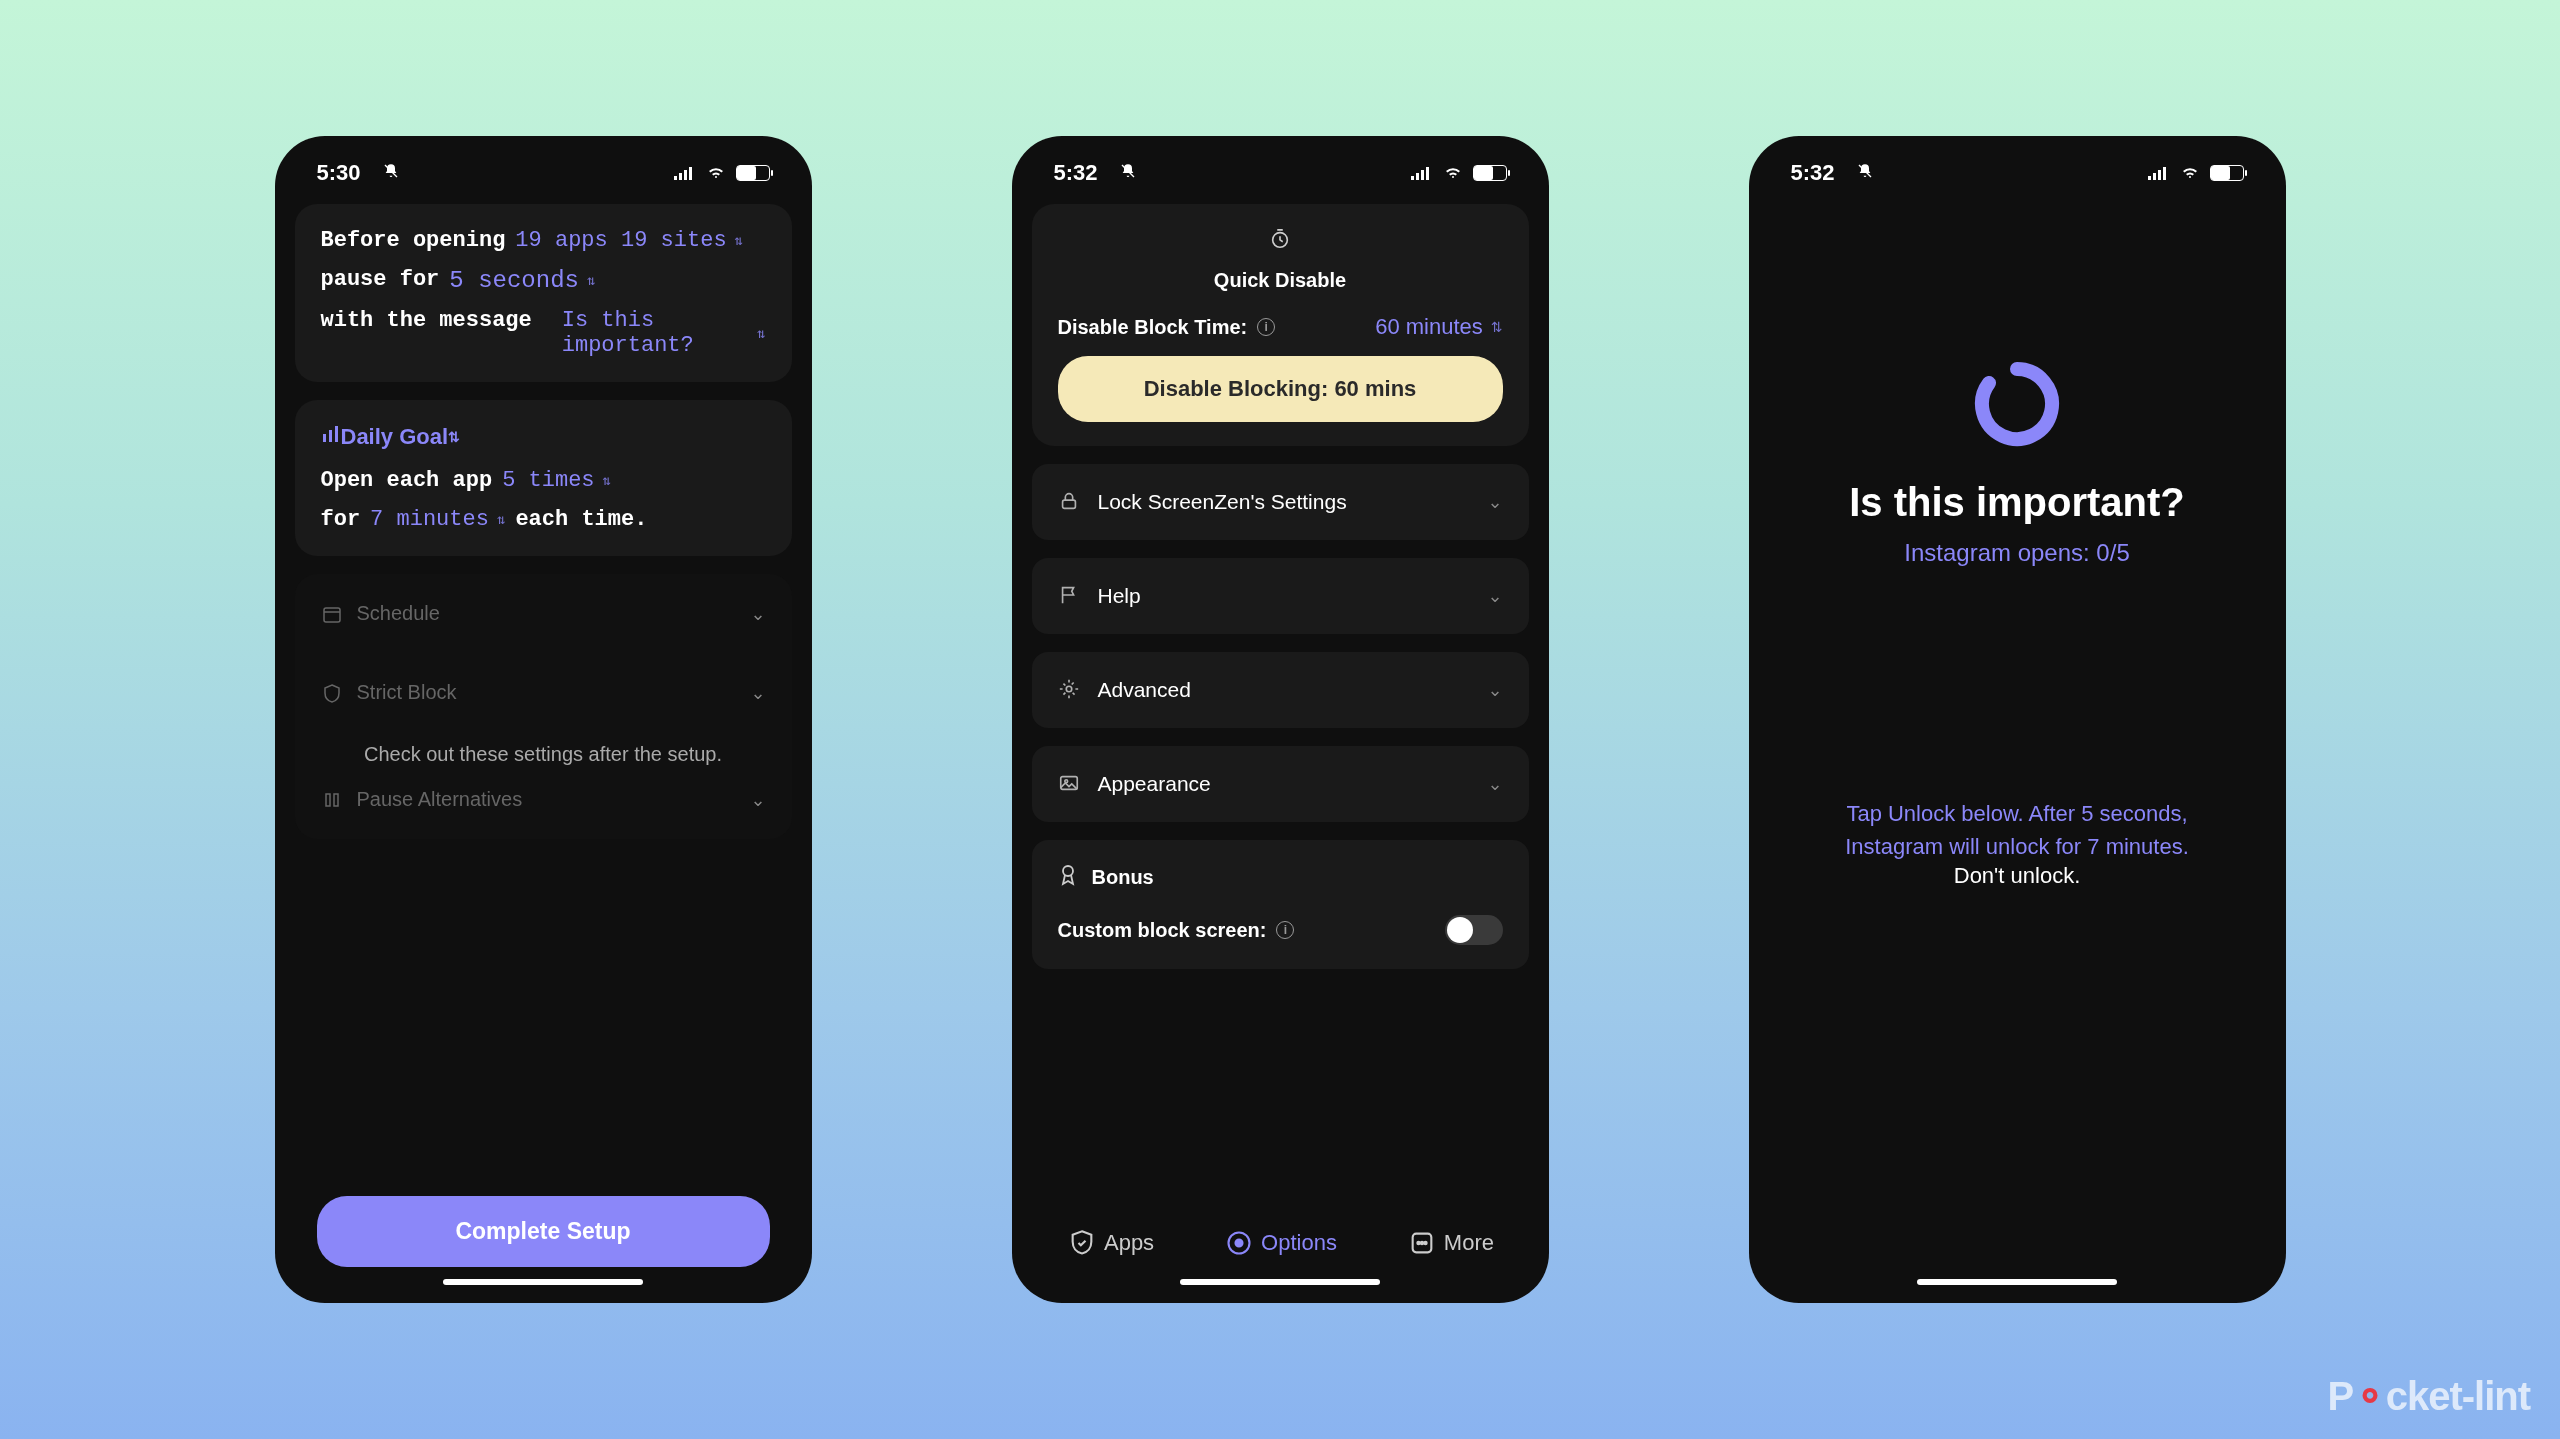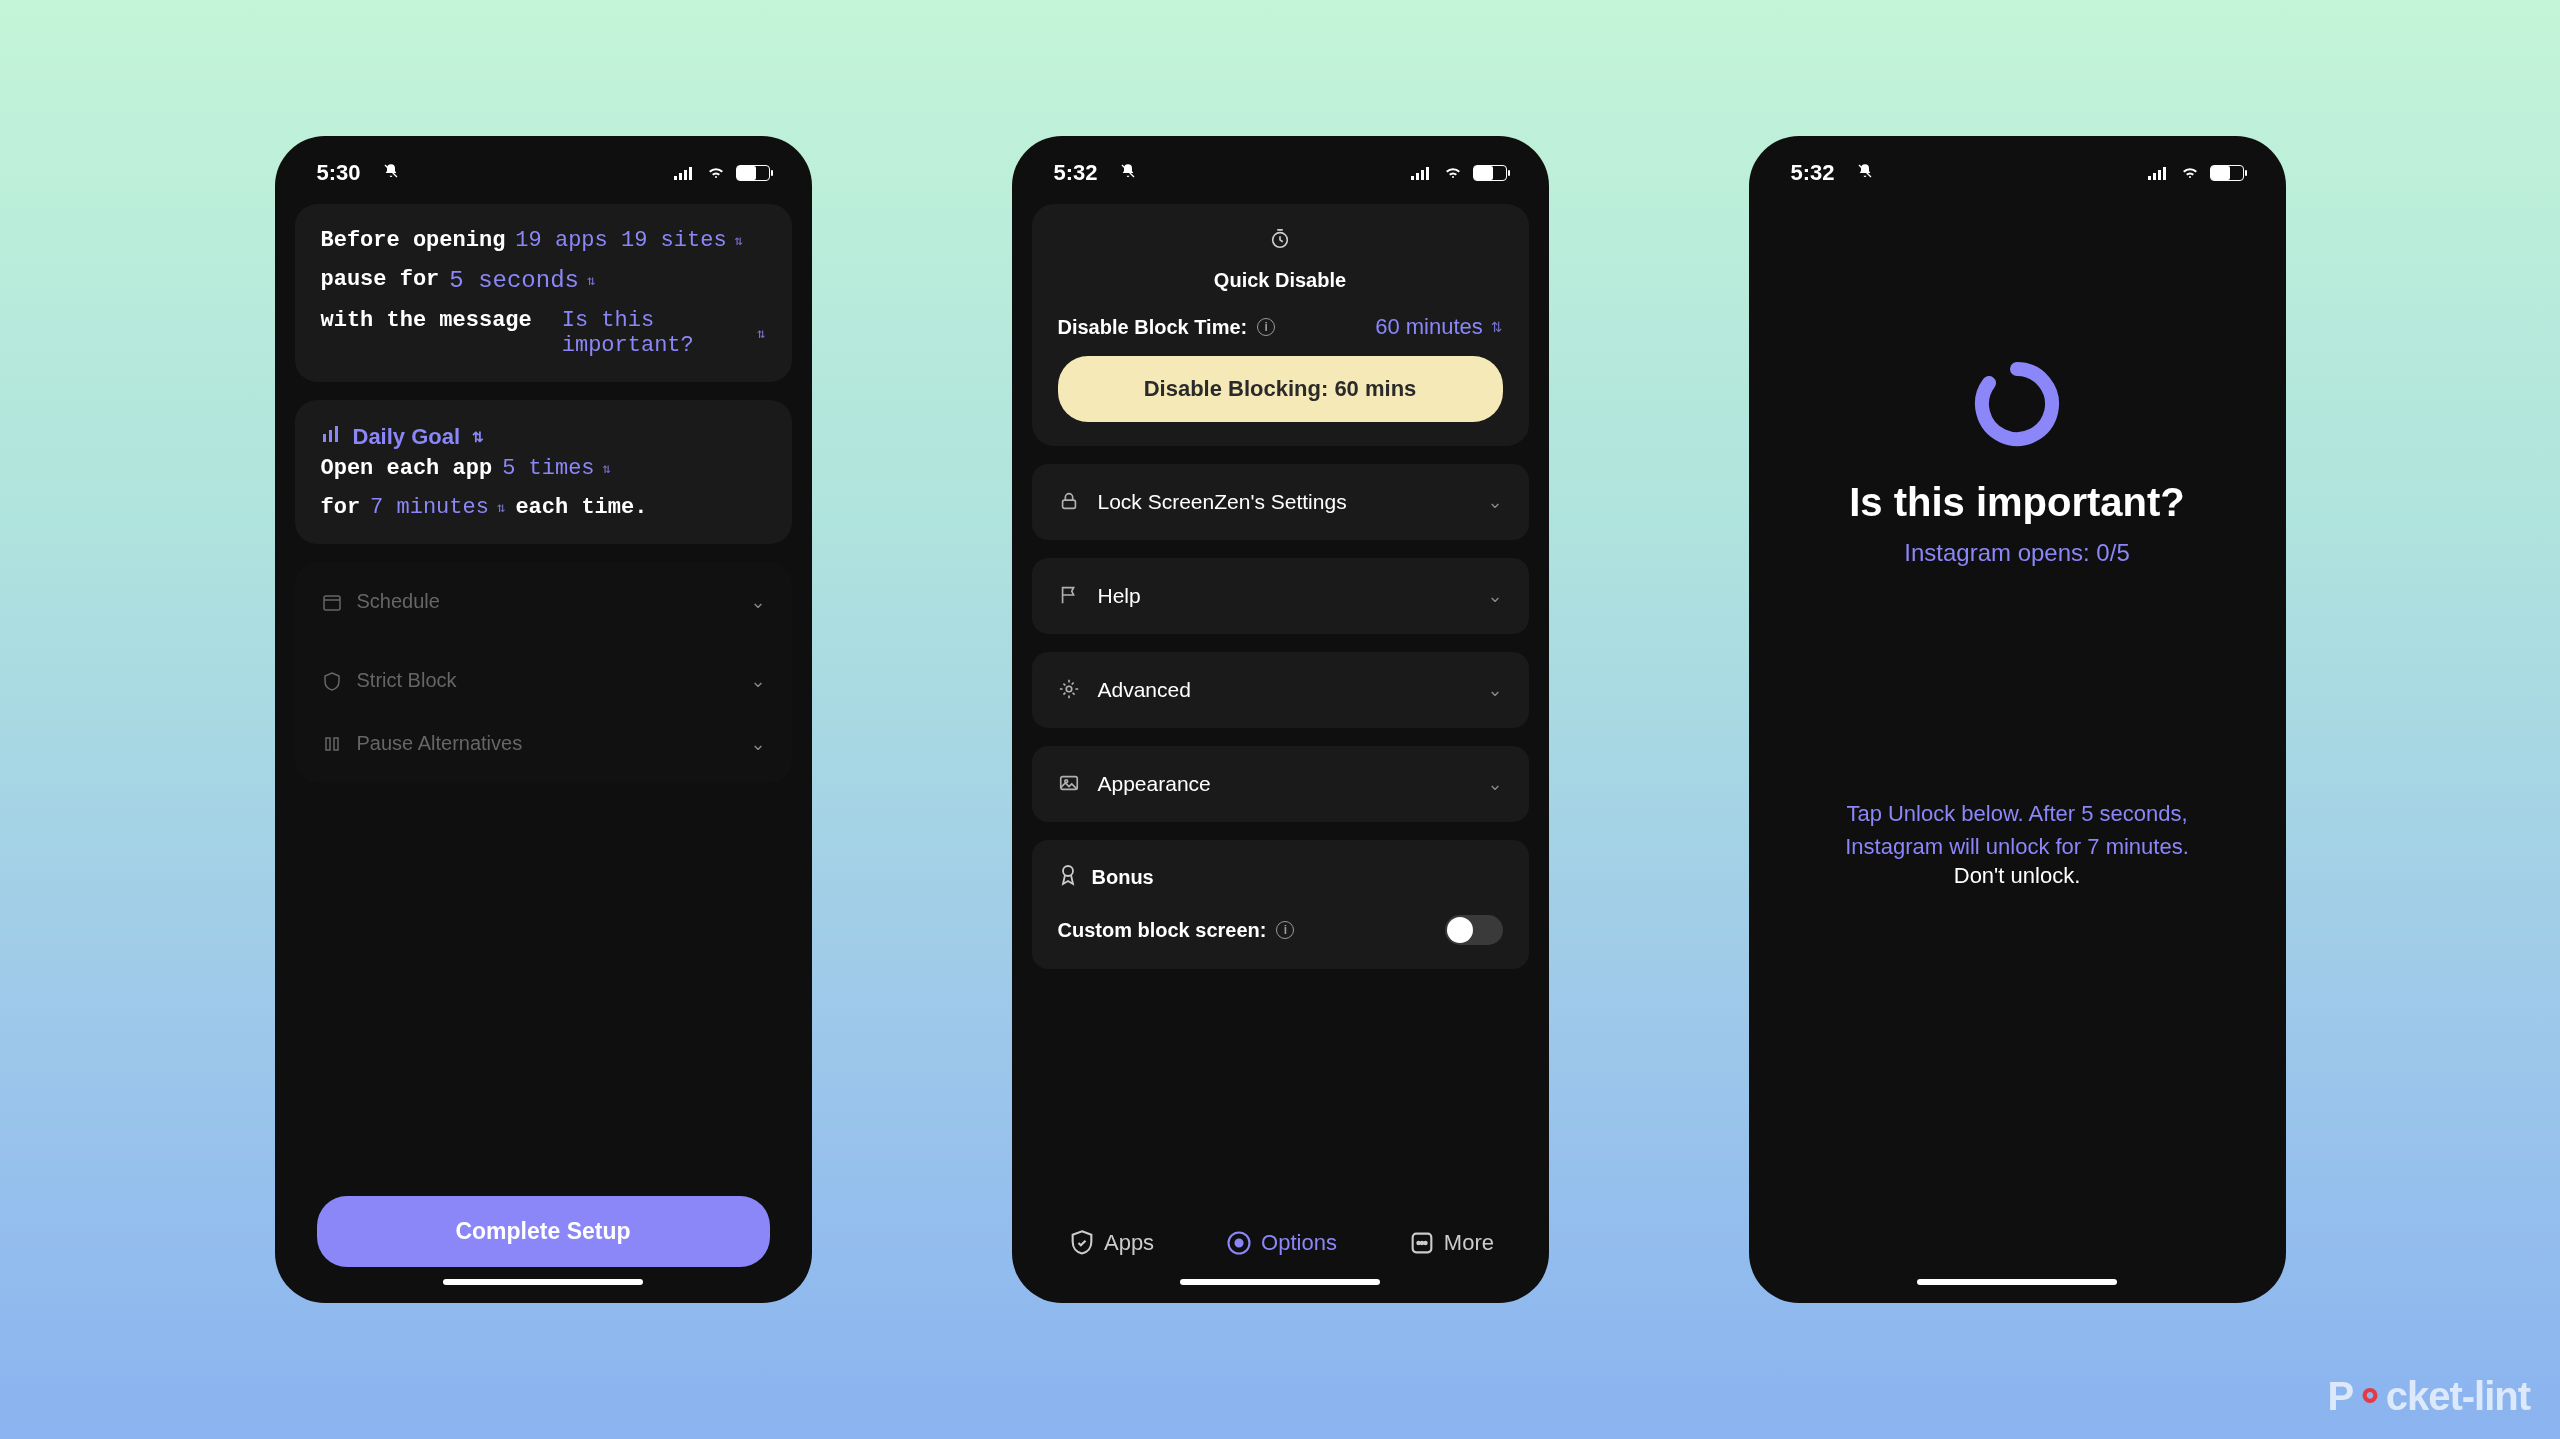--- a/index.html
+++ b/index.html
@@ -59,21 +59,21 @@
       margin-bottom: 18px;
     }
     .card.darker { background: #111; padding: 0; }
     
     .row-text { display: flex; flex-wrap: wrap; gap: 10px; font-size: 22px; margin-bottom: 14px; font-family: Liberation Mono, monospace; }
     .row-text:last-child { margin-bottom: 0; }
     .label-bold { font-weight: 700; color: #fff; }
     .selector { display: inline-flex; align-items: center; gap: 8px; color: #8b87f9; font-weight: 500; font-size: 22px; }
     .selector .chev { font-size: 14px; opacity: 0.8; }
     
-    .section-head { display:flex; align-items:center; gap:12px; color:#8b87f9; font-size: 22px; font-weight:600; margin-bottom: 6px; }
+    .section-head { display:flex; align-items:center; gap:0; color:#8b87f9; font-size: 22px; font-weight:600; margin-bottom: 18px; }
     .section-head .chev { font-size: 14px; }
     
     .dim-row {
       display: flex;
       align-items: center;
       justify-content: space-between;
       padding: 28px 26px;
       color: #666;
       font-size: 20px;
     }
@@ -262,20 +262,21 @@
       <div class="left">
         <span class="icon">
             <svg width="20" height="20" viewBox="0 0 20 20" fill="none" stroke="#666" stroke-width="1.5">
               <path d="M10 2l7 3v5c0 5-3 8-7 9-4-1-7-4-7-9V5l7-3z"></path>
             </svg>
           </span>
         <span>Strict Block</span>
       </div>
       <span class="chev-down">⌄</span>
     </div>
+    <div class="dim-hint">Check out these settings after the setup.</div>
     <div class="dim-row" style="padding-top:12px;">
       <div class="left">
         <span class="icon">
             <svg width="20" height="20" viewBox="0 0 20 20" fill="none" stroke="#666" stroke-width="1.5">
               <rect x="4" y="4" width="4" height="12"></rect>
               <rect x="12" y="4" width="4" height="12"></rect>
             </svg>
           </span>
         <span>Pause Alternatives</span>
       </div>

